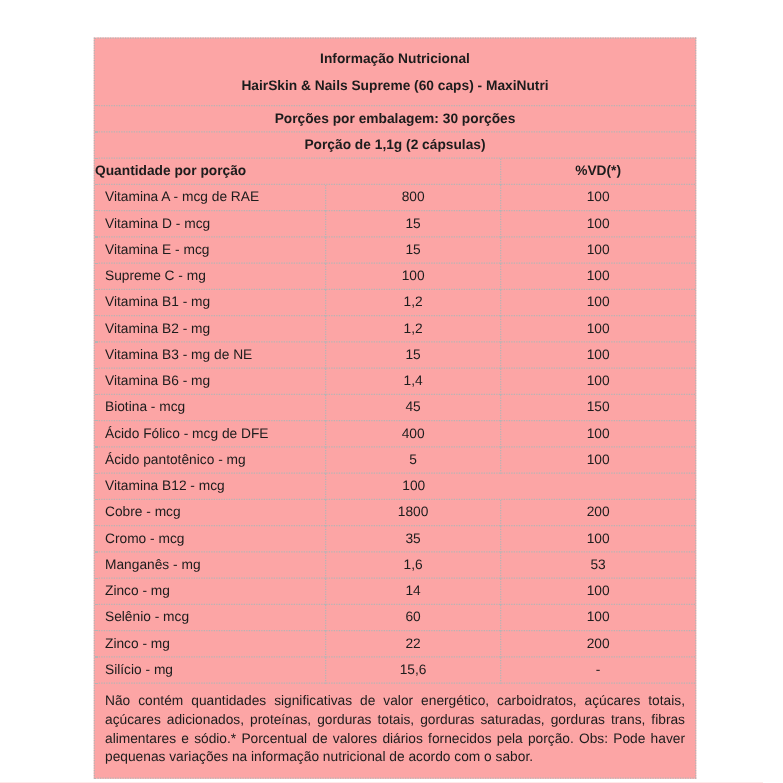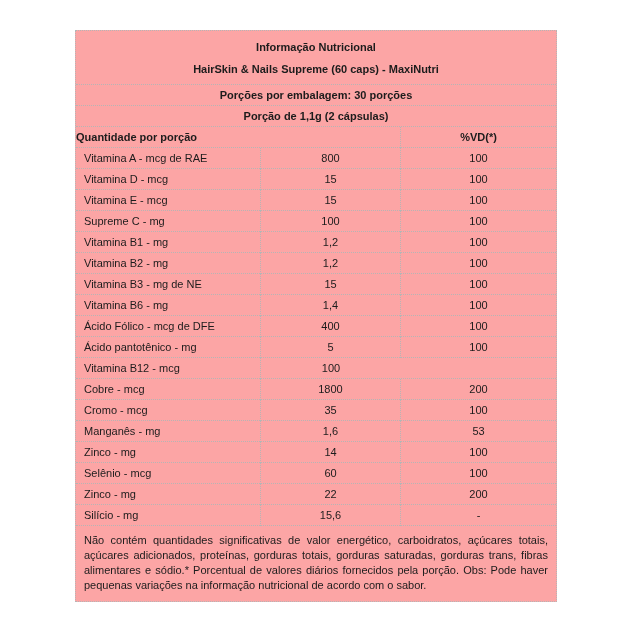--- a/index.html
+++ b/index.html
@@ -137,20 +137,25 @@
     <div class="cell-amount">15</div>
     <div class="cell-vd">100</div>
   </div>
 
   <div class="data-row">
     <div class="cell-name">Vitamina B6 - mg</div>
     <div class="cell-amount">1,4</div>
     <div class="cell-vd">100</div>
   </div>
 
+  <div class="data-row">
+    <div class="cell-name">Biotina - mcg</div>
+    <div class="cell-amount">45</div>
+    <div class="cell-vd">150</div>
+  </div>
 
   <div class="data-row">
     <div class="cell-name">Ácido Fólico - mcg de DFE</div>
     <div class="cell-amount">400</div>
     <div class="cell-vd">100</div>
   </div>
 
   <div class="data-row">
     <div class="cell-name">Ácido pantotênico - mg</div>
     <div class="cell-amount">5</div>

